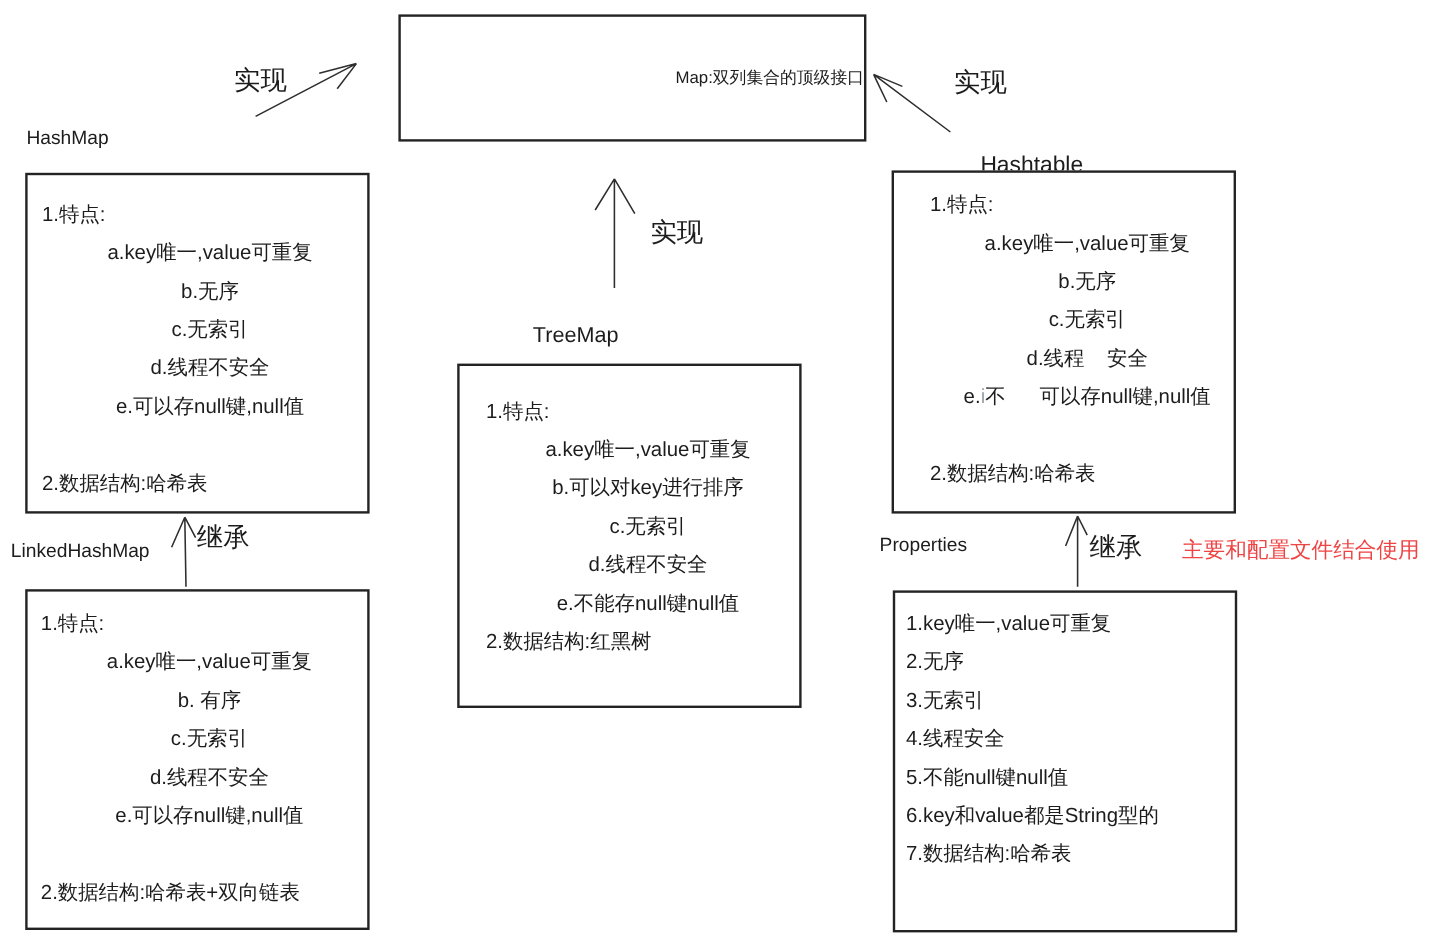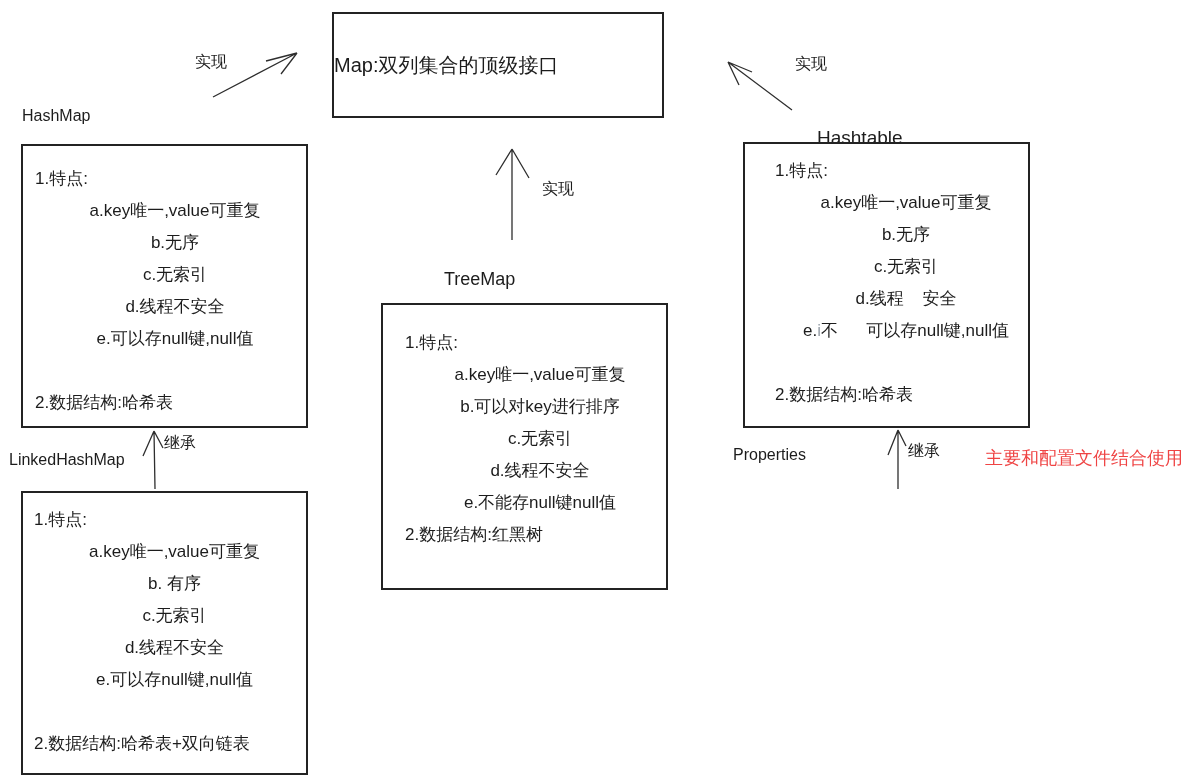--- a/index.html
+++ b/index.html
@@ -3,28 +3,28 @@
 <meta charset="utf-8">
 <style>
   html,body{margin:0;padding:0;background:#fff;}
   .canvas{
     position:relative;width:1192px;height:781px;background:#ffffff;
     font-family:"Liberation Sans","DejaVu Sans",sans-serif;color:#1c1c1c;overflow:hidden;
   }
   .arrows{position:absolute;left:0;top:0;width:1192px;height:781px;pointer-events:none;}
   .box{position:absolute;border:2px solid #232323;box-sizing:border-box;background:#fff;}
   .map-box{
-    left:332px;top:12px;width:332px;height:106px;
-    display:flex;align-items:center;justify-content:flex-start;font-size:20px;
+    left:332px;top:12px;width:390px;height:106px;
+    display:flex;align-items:center;justify-content:flex-end;font-size:14px;
   }
   .node-title{position:absolute;font-size:16px;white-space:pre;}
   .node-box .line{white-space:pre;line-height:32px;height:32px;font-size:17px;}
   .indent{padding-left:9px;text-align:center;}
   .blank{height:32px;}
-  .edge-label{position:absolute;font-size:16px;white-space:pre;}
+  .edge-label{position:absolute;font-size:22px;white-space:pre;}
   .annotation{position:absolute;left:985px;top:446px;font-size:18px;white-space:pre;}
   .cursor-char{color:#9aa2ab;}
 
   #hashmap-box{left:21px;top:144px;width:287px;height:284px;padding:17px 0 0 12px;}
   #treemap-box{left:381px;top:303px;width:287px;height:287px;padding:22px 0 0 22px;}
   #hashtable-box{left:743px;top:142px;width:287px;height:286px;padding:11px 0 0 30px;}
   #linkedhashmap-box{left:21px;top:491px;width:287px;height:284px;padding:11px 0 0 11px;}
   #properties-box{left:744px;top:492px;width:287px;height:285px;padding:10px 0 0 9px;}
 
   #hashmap-title{left:22px;top:107px;}
@@ -103,16 +103,25 @@
     <div class="line indent">a.key唯一,value可重复</div>
     <div class="line indent">b. 有序</div>
     <div class="line indent">c.无索引</div>
     <div class="line indent">d.线程不安全</div>
     <div class="line indent">e.可以存null键,null值</div>
     <div class="line blank"></div>
     <div class="line">2.数据结构:哈希表+双向链表</div>
   </div>
 
   <div class="node-title" id="properties-title">Properties</div>
+  <div class="box node-box" id="properties-box">
+    <div class="line">1.key唯一,value可重复</div>
+    <div class="line">2.无序</div>
+    <div class="line">3.无索引</div>
+    <div class="line">4.线程安全</div>
+    <div class="line">5.不能null键null值</div>
+    <div class="line">6.key和value都是String型的</div>
+    <div class="line">7.数据结构:哈希表</div>
+  </div>
 
   <div class="annotation" style="color: #ef4444;">主要和配置文件结合使用</div>
 
 </div>
 
 </body></html>

